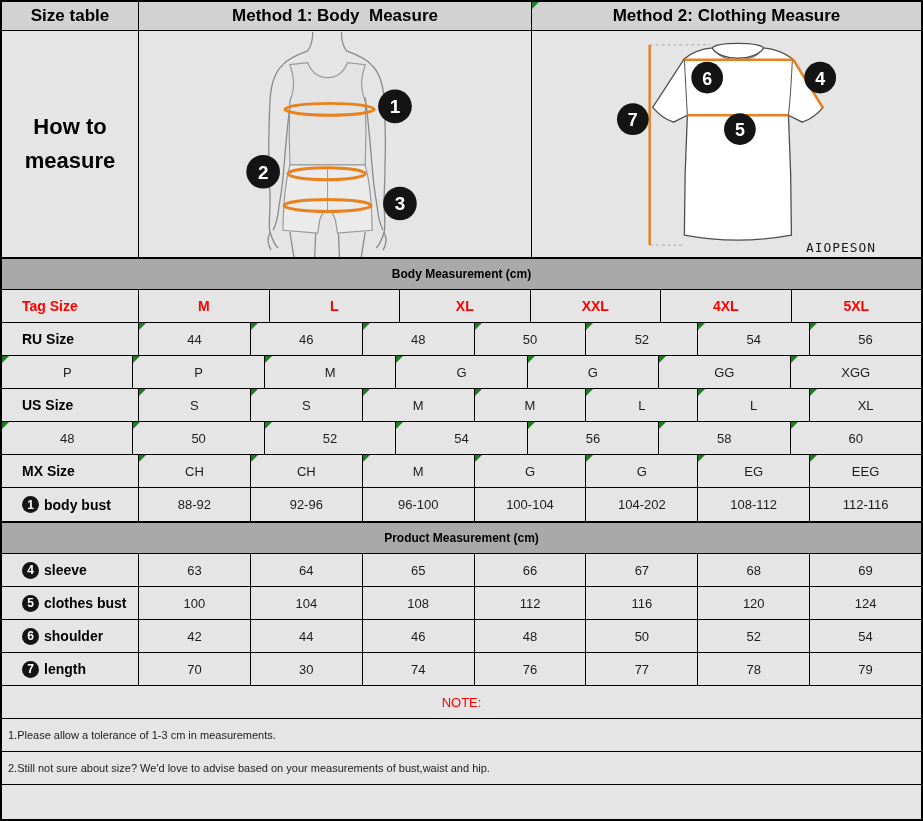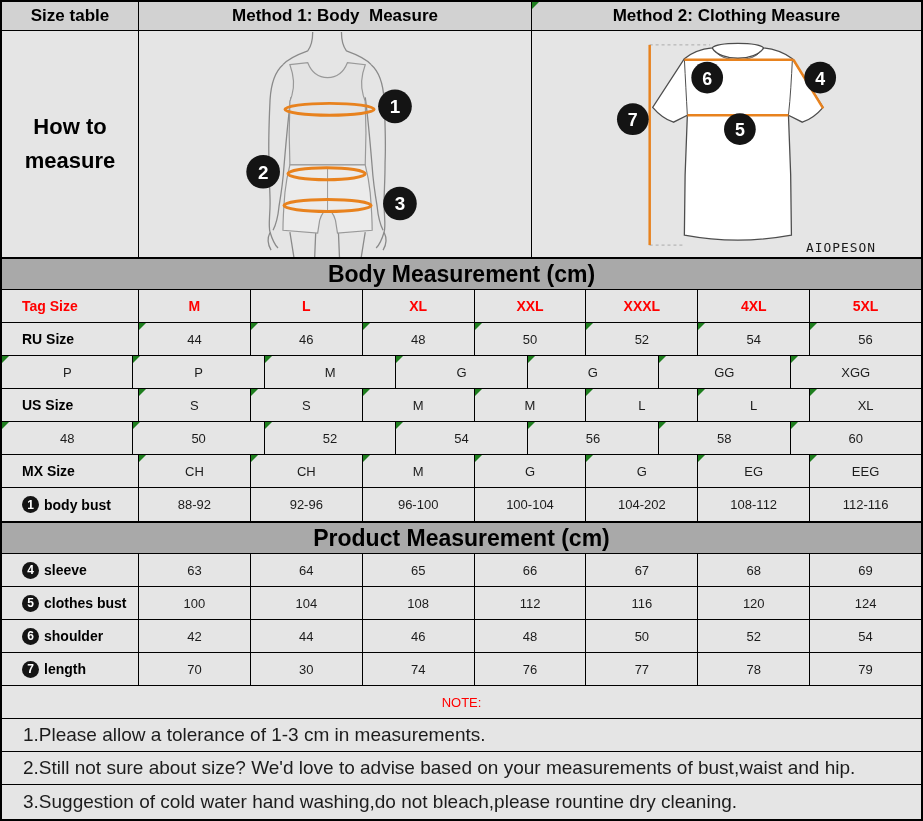--- a/index.html
+++ b/index.html
@@ -26,21 +26,21 @@
 
   
   .diag{ height:227px; }
   .labelcell{ width:137px; flex:none; }
   .howto{ font-weight:bold; font-size:22px; color:#000; text-align:center; line-height:1.55; }
   .diagcell-body{ width:393px; flex:none; }
   .diagcell-shirt{ flex:1; }
 
   
   .bar{ height:32px; background:#A9A9A9; border-top:1px solid #000; }
-  .bar .c{ font-weight:bold; font-size:23px; color:#000; }
+  .bar .c{ font-weight:bold; font-size:12px; color:#000; }
 
   
   .drow{ height:33px; }
   .drow.tall{ height:34px; }
   .label-col{ width:137px; flex:none; justify-content:flex-start; padding-left:20px;
               font-weight:bold; font-size:14px; color:#000; }
   .v{ flex:1 1 0; font-size:13px; }
   .tag .label-col{ color:#FF0000; }
   .tag .v{ font-weight:bold; font-size:14px; color:#FF0000; }
 
@@ -53,21 +53,21 @@
   
   .numc{
     display:inline-flex; flex:none; width:17px; height:17px; border-radius:50%;
     background:#141414; color:#fff; font-size:12px; font-weight:bold;
     align-items:center; justify-content:center; margin-right:5px;
   }
 
   
   .noterow{ height:33px; }
   .note-title{ color:#FF0000; font-size:13px; }
-  .note-item{ justify-content:flex-start; padding-left:21px; font-size:19px; }
+  .note-item{ justify-content:flex-start; padding-left:6px; font-size:11px; }
   .grow{ flex:1; }
 
   svg text.circnum{ fill:#fff; font-weight:bold; font-family:"Liberation Sans",sans-serif; text-anchor:middle; }
   svg text.brand{ fill:#1a1a1a; font-family:"DejaVu Sans Mono",monospace; font-size:13px; letter-spacing:1px; text-anchor:middle; }
 </style>
 </head>
 <body>
 
 <div class="sheet">
 
@@ -158,21 +158,20 @@
   <div class="r bar">
     <div class="c" style="flex:1">Body Measurement (cm)</div>
   </div>
 
   <div class="r drow tag">
     <div class="c label-col">Tag Size</div>
     <div class="c v">M</div>
     <div class="c v">L</div>
     <div class="c v">XL</div>
     <div class="c v">XXL</div>
-    <div class="c v">XXXL</div>
     <div class="c v">4XL</div>
     <div class="c v">5XL</div>
   </div>
 
   <div class="r drow">
     <div class="c label-col">RU Size</div>
     <div class="c v gt">44</div>
     <div class="c v gt">46</div>
     <div class="c v gt">48</div>
     <div class="c v gt">50</div>
@@ -300,17 +299,14 @@
   <div class="r noterow">
     <div class="c note-title" style="flex:1">NOTE:</div>
   </div>
 
   <div class="r noterow">
     <div class="c note-item" style="flex:1">1.Please allow a tolerance of 1-3 cm in measurements.</div>
   </div>
   <div class="r noterow">
     <div class="c note-item" style="flex:1">2.Still not sure about size? We'd love to advise based on your measurements of bust,waist and hip.</div>
   </div>
-  <div class="r noterow grow" style="border-bottom:none">
-    <div class="c note-item" style="flex:1">3.Suggestion of cold water hand washing,do not bleach,please rountine dry cleaning.</div>
-  </div>
 
 </div>
 
 </body></html>

